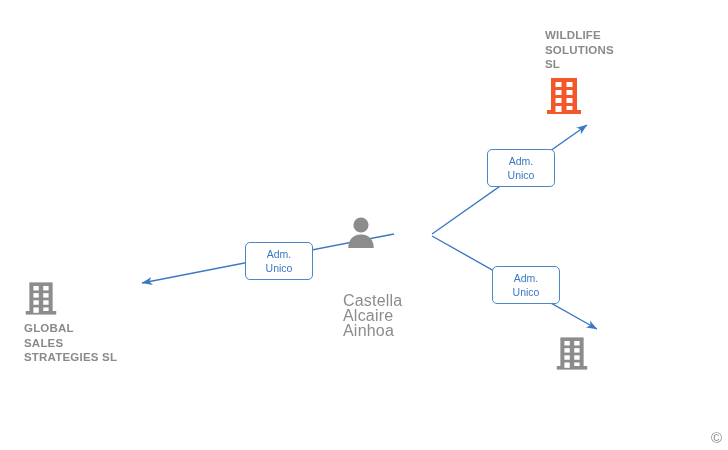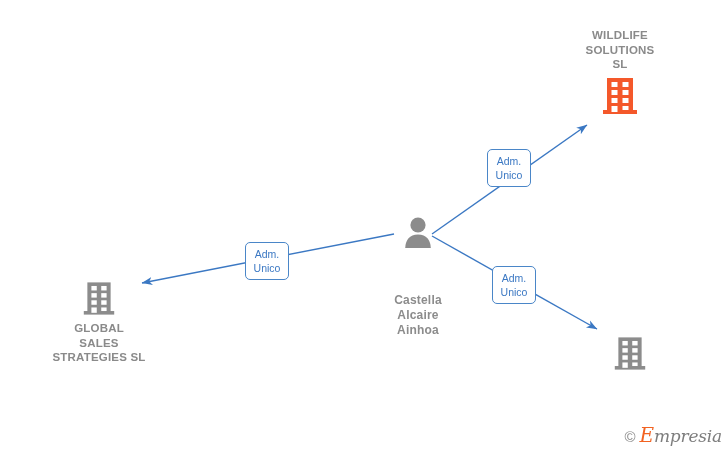--- a/index.html
+++ b/index.html
@@ -23,44 +23,44 @@
     left: 0;
     top: 0;
     width: 728px;
     height: 450px;
     pointer-events: none;
   }
 
   
   .node {
     position: absolute;
-    text-align: center;
+    text-align: left;
     width: 150px;
   }
   .node .icon-wrap {
     display: block;
     line-height: 0;
   }
   .node .node-label {
     display: block;
     color: #8c8c8c;
     font-size: 11.5px;
     line-height: 14.5px;
     letter-spacing: 0.2px;
     white-space: pre-line;
   }
   .node.company .node-label {
     font-weight: bold;
     color: #8a8a8a;
     font-size: 11.5px;
   }
   .node.person .node-label {
-    font-weight: bold;
+    font-weight: normal;
     color: #8c8c8c;
-    font-size: 12px;
+    font-size: 16px;
     line-height: 15px;
     margin-top: 45px;
   }
 
   
   .node .title-above {
     margin-bottom: 4px;
   }
   .node .title-below {
     margin-top: 4px;
@@ -71,21 +71,21 @@
     position: absolute;
     box-sizing: border-box;
     border: 1px solid #4a86c8;
     border-radius: 5px;
     background: #ffffff;
     color: #3b78c3;
     font-size: 10.5px;
     line-height: 14px;
     text-align: center;
     padding: 4px 3px 4px 3px;
-    width: 44px;
+    width: 68px;
     white-space: pre-line;
   }
 
   
   #watermark {
     position: absolute;
     right: 6px;
     bottom: 5px;
     display: flex;
     align-items: center;
@@ -205,16 +205,15 @@
         <rect x="10.5" y="22" width="6" height="5" fill="#ffffff"></rect>
         <rect x="21.5" y="22" width="6" height="5" fill="#ffffff"></rect>
         <rect x="10.5" y="30" width="6" height="6" fill="#ffffff"></rect>
         <rect x="21.5" y="30" width="6" height="4" fill="#ffffff"></rect>
       </svg>
     </span>
   </div>
 
   <div id="watermark">
     <span class="copy">©</span>
-    <span class="brand"><span class="cap">E</span><span>mpresia</span></span>
   </div>
 
 </div>
 
 </body></html>

